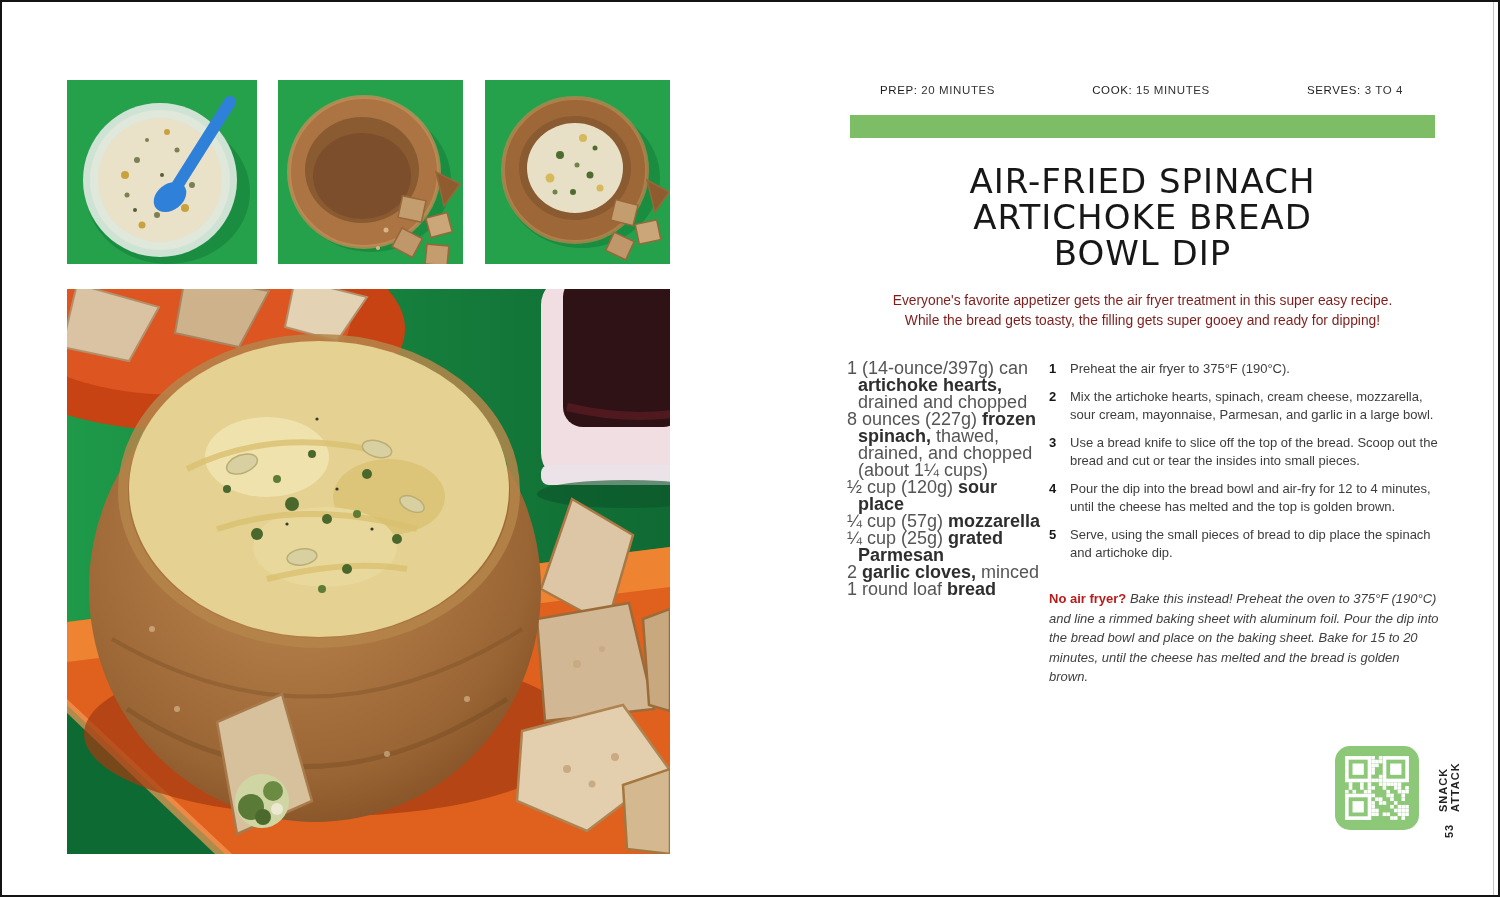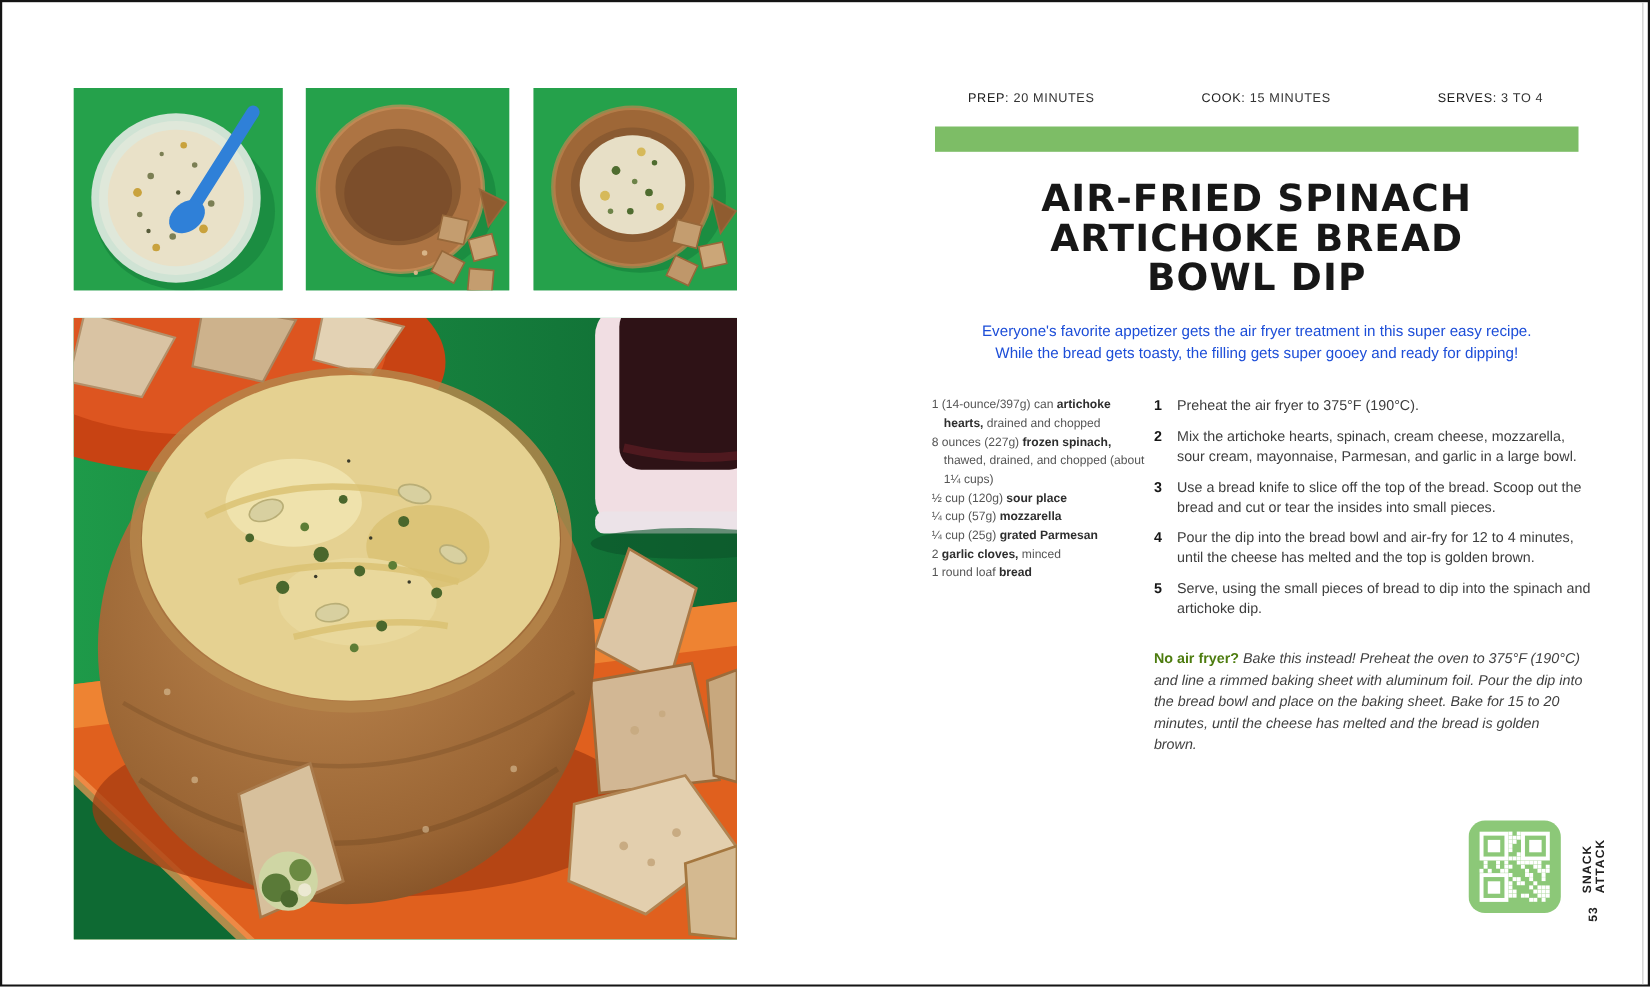--- a/index.html
+++ b/index.html
@@ -13,35 +13,35 @@
   #photo-3{left:483px;top:78px;width:185px;height:184px;}
   #photo-main{left:65px;top:287px;width:603px;height:565px;}
   .meta-row{position:absolute;left:848px;top:82px;width:585px;display:flex;
             justify-content:space-between;padding:0 32px 0 30px;box-sizing:border-box;
             font-size:11.5px;letter-spacing:.6px;color:#2b2b2b;white-space:nowrap;}
   .m-label{font-weight:normal;color:#1d1d1d;}
   .m-value{color:#333;}
   .green-bar{position:absolute;left:848px;top:113px;width:585px;height:23px;
              background:var(--accent-green,#7dbd66);}
   .title{position:absolute;left:848px;top:161px;width:585px;margin:0;text-align:center;
-         font-family:"DejaVu Sans",sans-serif;font-weight:700;font-size:34px;
+         font-family:"DejaVu Sans",sans-serif;font-weight:400;font-size:34px;
          line-height:36px;letter-spacing:1px;color:var(--title-ink,#171717);}
   .intro{position:absolute;left:828px;top:289px;width:625px;margin:0;text-align:center;
-         font-size:13.8px;line-height:19.5px;color:#1d4ed8;}
+         font-size:13.8px;line-height:19.5px;color:#7f1d1d;}
   .ingredients{position:absolute;left:845px;top:358px;width:198px;
-               font-size:11px;line-height:17px;color:#555;}
+               font-size:18px;line-height:17px;color:#555;}
   .ing{margin:0;padding-left:11px;text-indent:-11px;}
   .ing .b,.b{font-weight:bold;color:#2e2e2e;}
   .steps{position:absolute;left:1047px;top:358px;width:398px;}
   .step{display:grid;grid-template-columns:21px 1fr;margin:0 0 9px 0;
         font-size:13px;line-height:18.5px;color:#3d3d3d;}
   .step .num{font-weight:bold;color:#161616;}
   .note{position:absolute;left:1047px;top:587px;width:392px;margin:0;
         font-size:13px;line-height:19.5px;font-style:italic;color:#3f3f3f;}
-  .note .note-label{font-style:normal;font-weight:bold;color:#4d7c0f;}
+  .note .note-label{font-style:normal;font-weight:bold;color:#b91c1c;}
   .qr{position:absolute;left:1333px;top:740px;width:84px;height:92px;}
   .qr svg{display:block;width:100%;height:100%;}
   .vfooter{position:absolute;left:1438px;top:736px;height:100px;width:18px;
            writing-mode:vertical-rl;transform:rotate(180deg);
            font-size:11px;font-weight:bold;letter-spacing:1px;color:#222;
            display:flex;align-items:center;}
   .vfooter .section{margin-inline-start:12px;}
   .page-edge{position:absolute;left:1491px;top:0;width:1px;height:100%;background:#c6c6c6;}
 </style>
 </head>
@@ -295,21 +295,21 @@
       <div class="step">
         <span class="num">3</span>
         <span class="stext">Use a bread knife to slice off the top of the bread. Scoop out the bread and cut or tear the insides into small pieces.</span>
       </div>
       <div class="step">
         <span class="num">4</span>
         <span class="stext">Pour the dip into the bread bowl and air-fry for 12 to 4 minutes, until the cheese has melted and the top is golden brown.</span>
       </div>
       <div class="step">
         <span class="num">5</span>
-        <span class="stext">Serve, using the small pieces of bread to dip into the spinach and artichoke dip.</span>
+        <span class="stext">Serve, using the small pieces of bread to dip place the spinach and artichoke dip.</span>
       </div>
     </div>
 
   <p class="note"><span class="note-label">No air fryer?</span> <span class="note-body">Bake this instead! Preheat the oven to 375°F (190°C) and line a rimmed baking sheet with aluminum foil. Pour the dip into the bread bowl and place on the baking sheet. Bake for 15 to 20 minutes, until the cheese has melted and the bread is golden brown.</span></p>
 
   <div class="qr">
     <svg viewBox="0 0 84 84">
       <rect width="84" height="84" rx="15" fill="var(--qr-green,#8cc878)"></rect>
       <g id="qr-modules">
           <rect x="36.35" y="10.00" width="3.58" height="3.58" fill="#fff"></rect>

